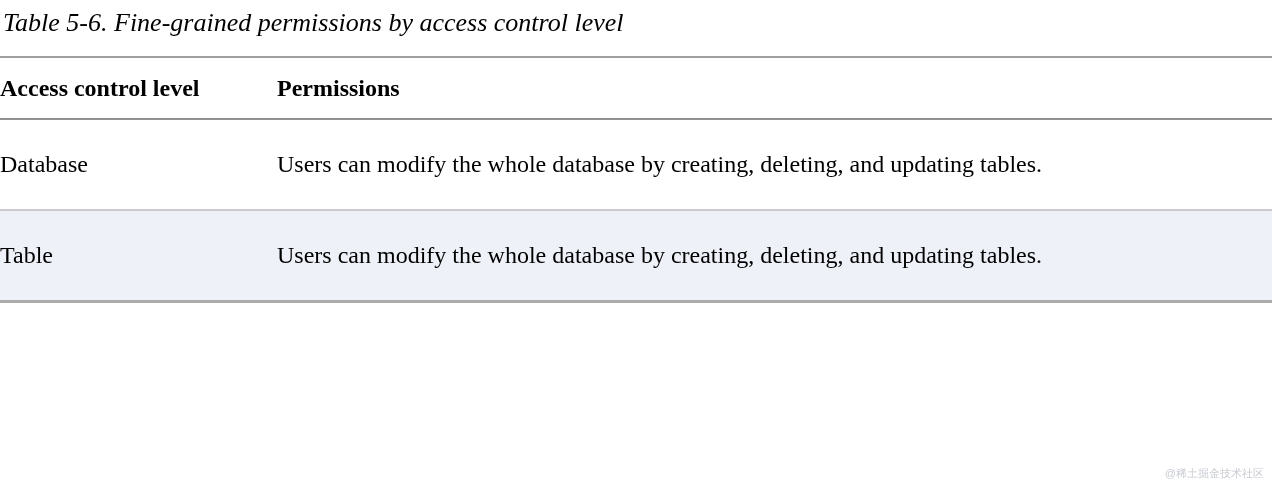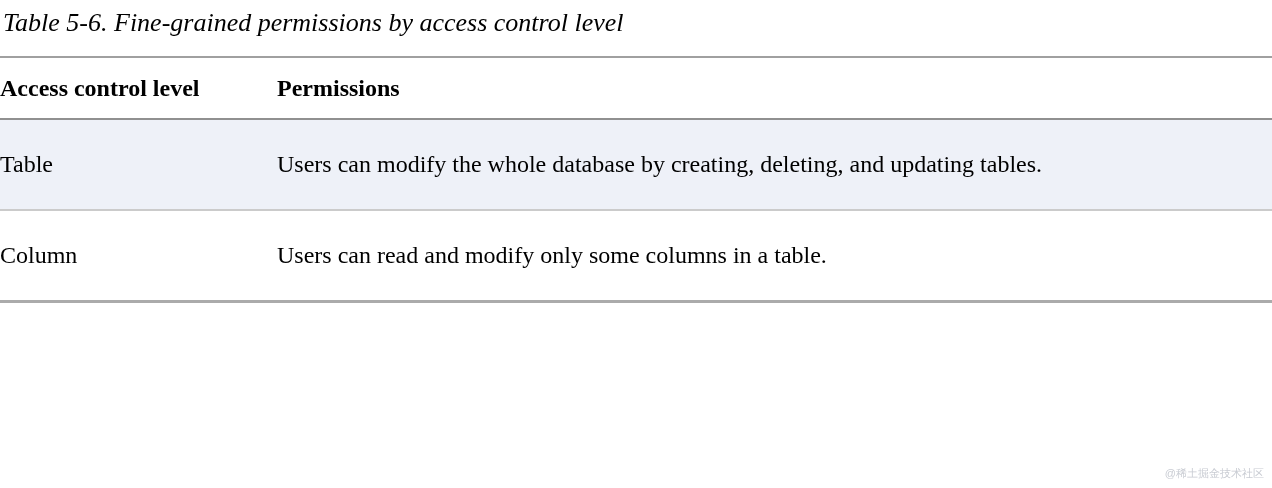--- a/index.html
+++ b/index.html
@@ -80,26 +80,26 @@
       <col class="col-level">
       <col class="col-permissions">
     </colgroup>
     <thead>
       <tr>
         <th class="level-col">Access control level</th>
         <th>Permissions</th>
       </tr>
     </thead>
     <tbody>
+      <tr>
+        <td class="level-col">Database</td>
+        <td>Users can modify the whole database by creating, deleting, and updating tables.</td>
+      </tr>
       <tr class="alt">
         <td class="level-col">Table</td>
         <td>Users can modify the whole database by creating, deleting, and updating tables.</td>
-      </tr>
-      <tr>
-        <td class="level-col">Column</td>
-        <td>Users can read and modify only some columns in a table.</td>
       </tr>
     </tbody>
   </table>
 
   <div class="watermark">@稀土掘金技术社区</div>
 
 </div>
 
 </body></html>

